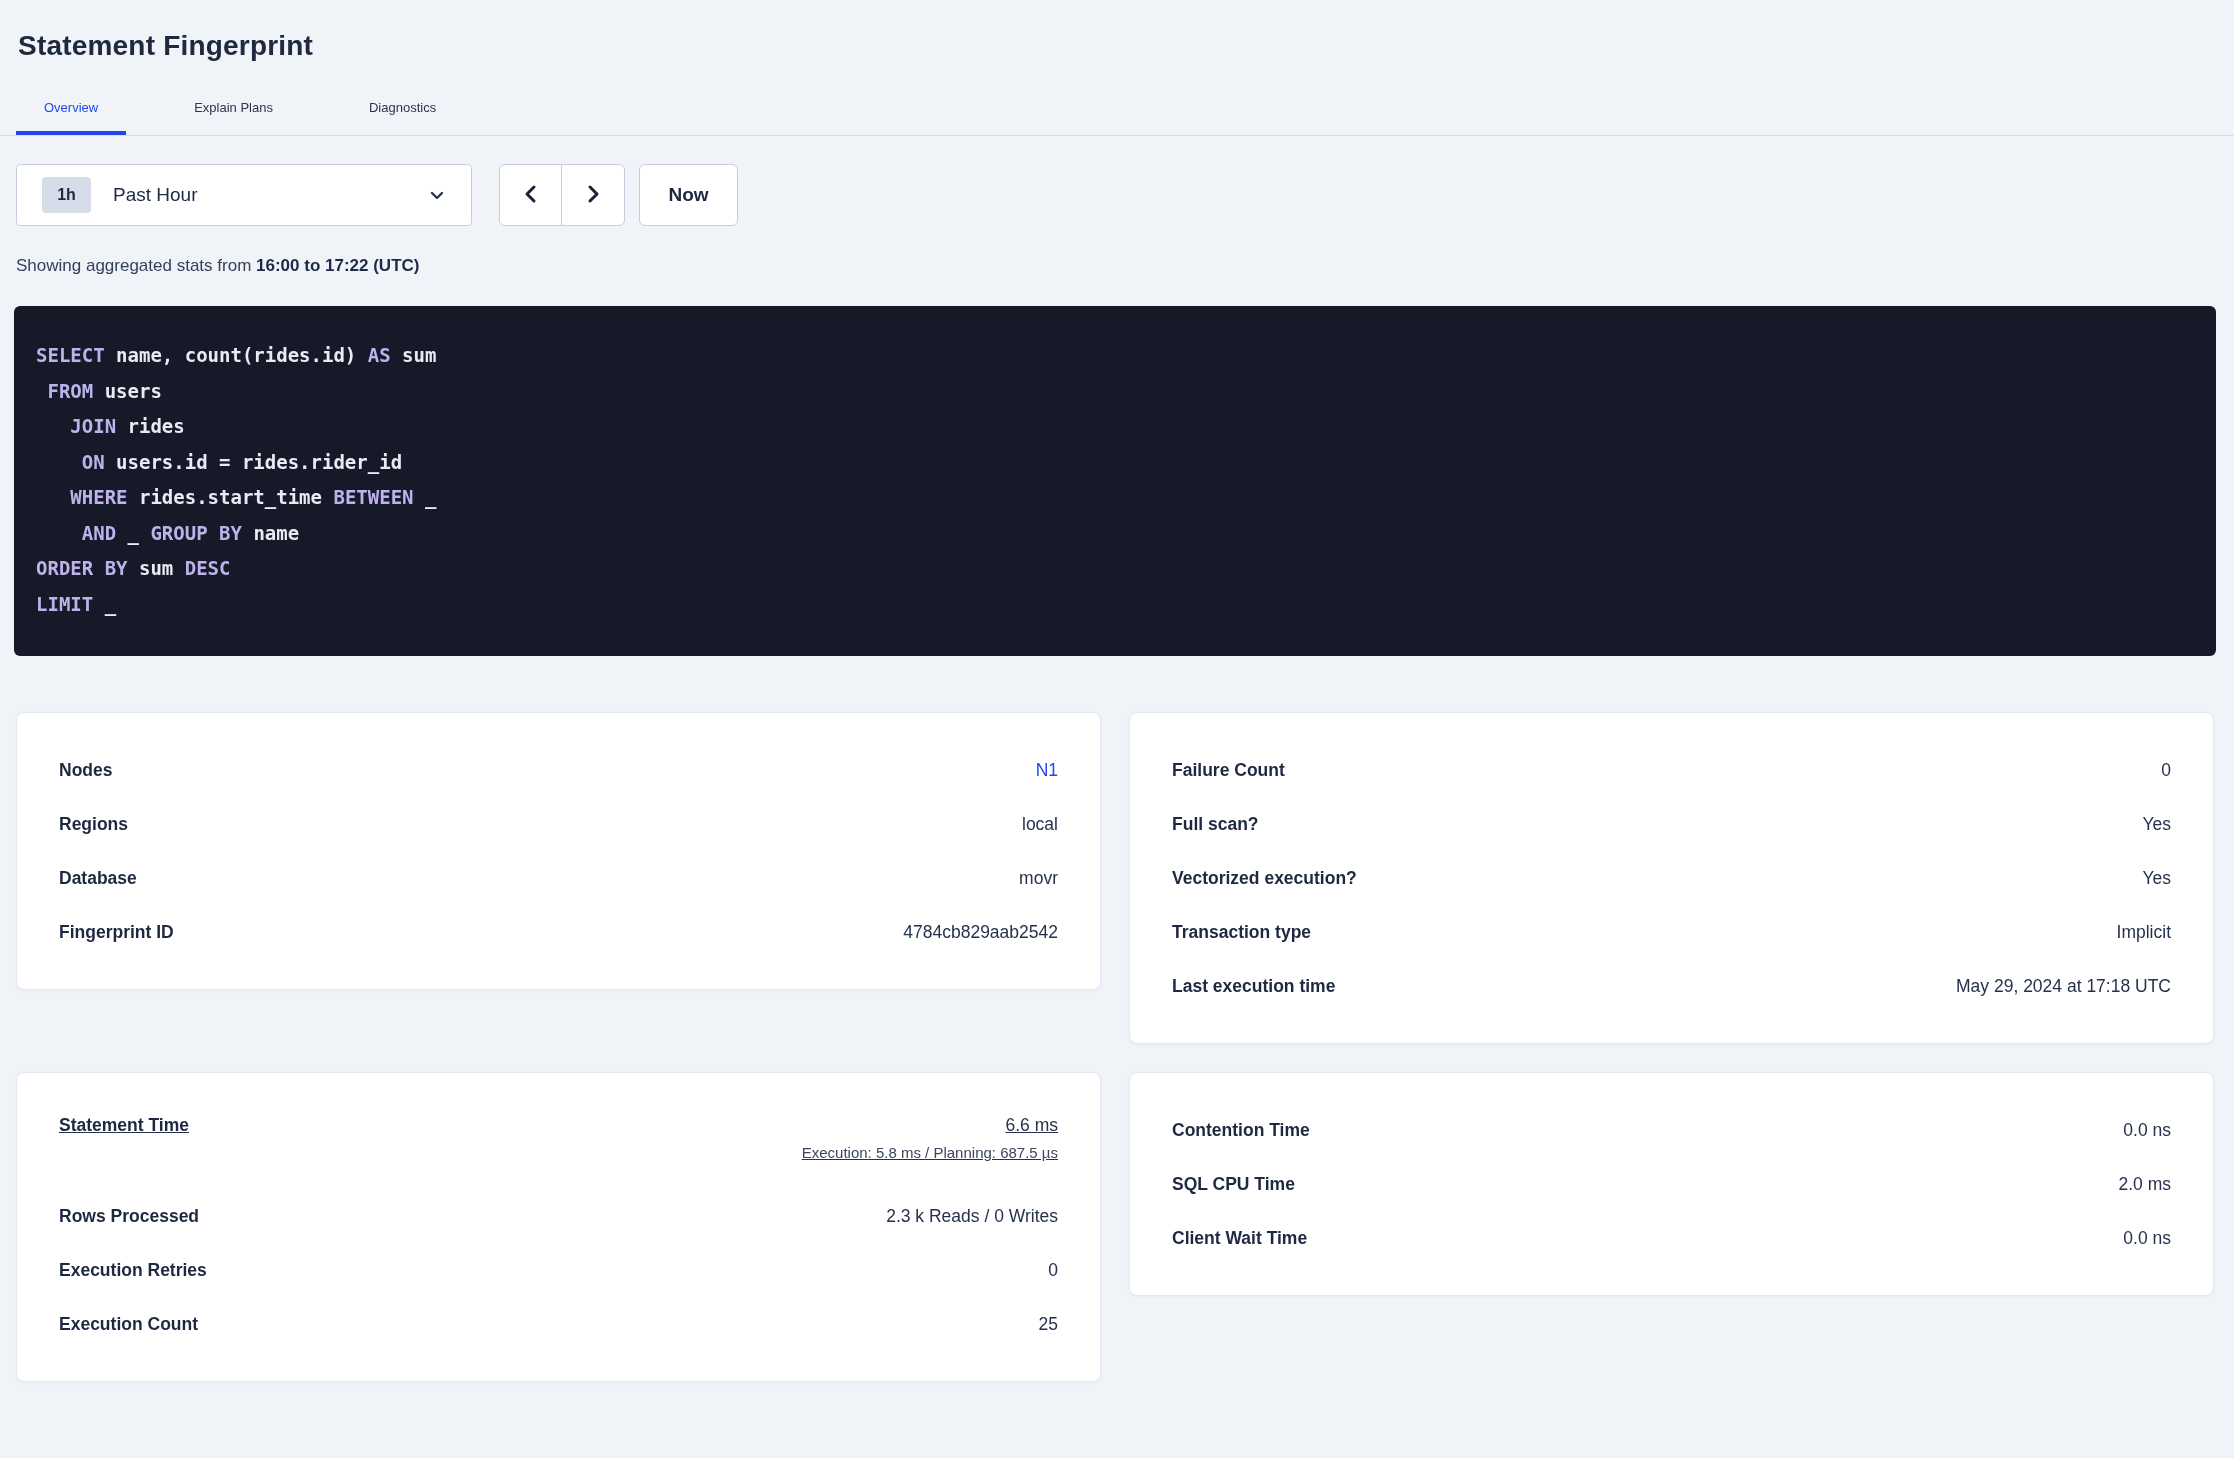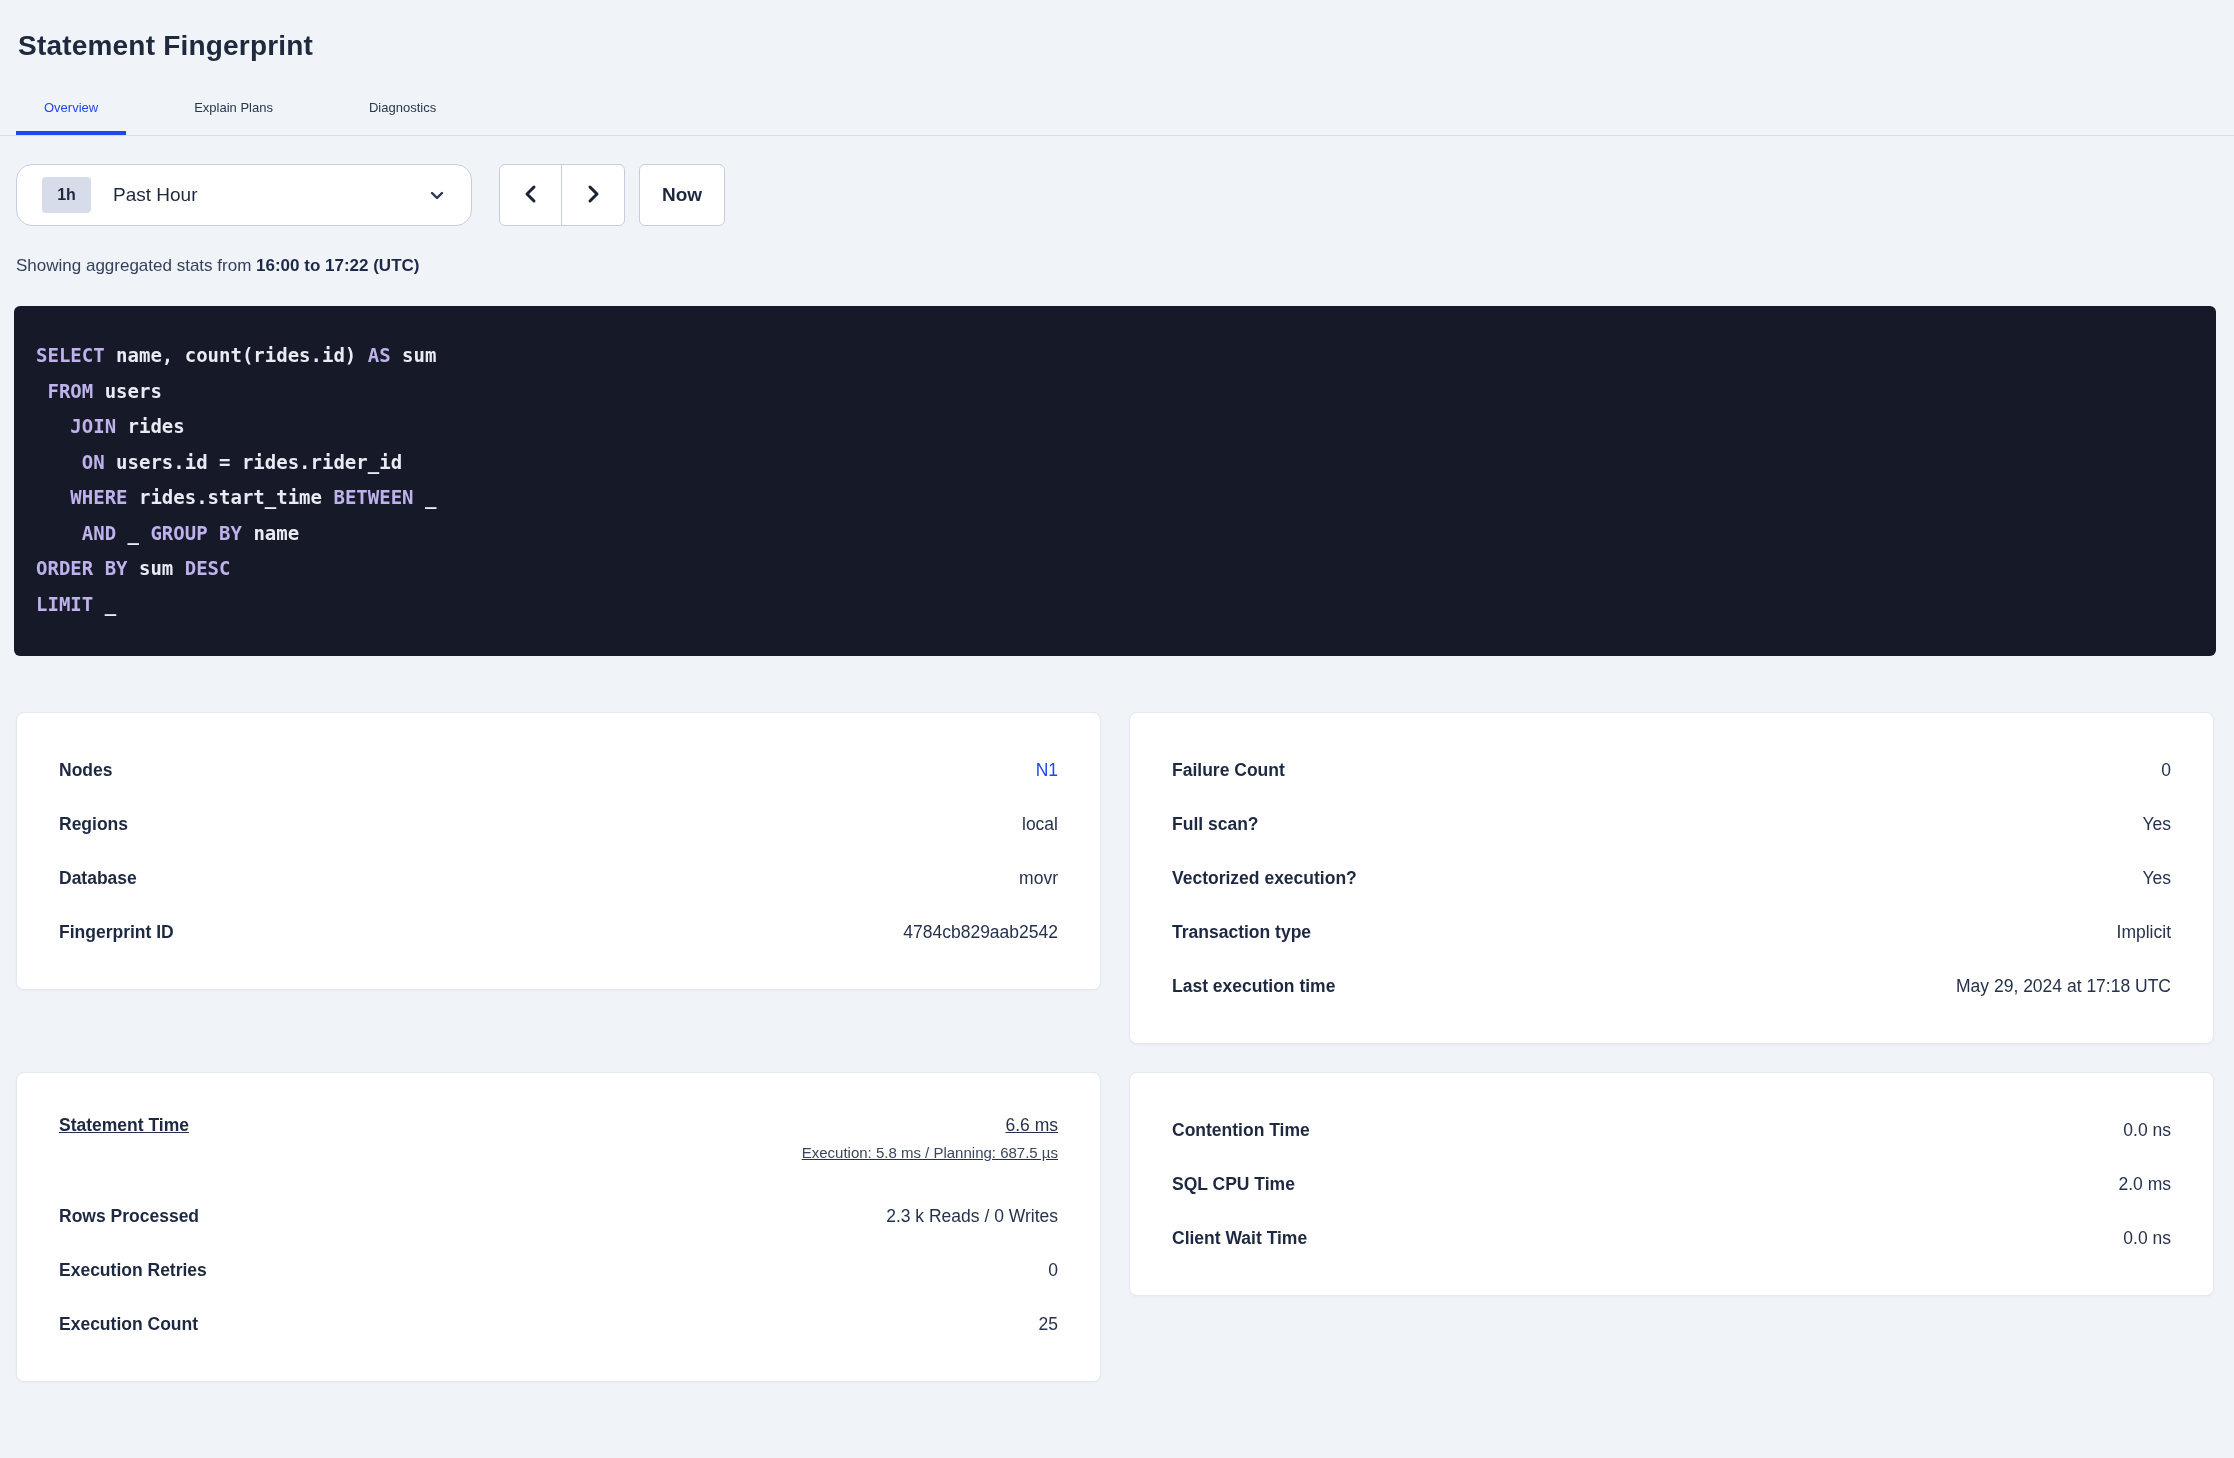--- a/index.html
+++ b/index.html
@@ -59,21 +59,21 @@
   .time-row{
     margin:28px 0 0 16px;
     display:flex;
     align-items:center;
   }
   .time-dropdown{
     width:456px;
     height:62px;
     background:#fff;
     border:1px solid var(--border);
-    border-radius:16px;
+    border-radius:4px;
     display:flex;
     align-items:center;
     padding:0 24px 0 25px;
     cursor:pointer;
   }
   .interval-badge{
     width:49px;
     height:36px;
     background:#d7dcea;
     border-radius:4px;
@@ -106,21 +106,21 @@
     background:transparent;
     display:flex;
     align-items:center;
     justify-content:center;
     cursor:pointer;
     padding:0;
   }
   .arrow-btn.first{border-right:1px solid var(--border);}
   .now-btn{
     margin-left:14px;
-    width:86px;
+    width:99px;
     height:62px;
     background:#fff;
     border:1px solid var(--border);
     border-radius:6px;
     font-family:"Liberation Sans", sans-serif;
     font-size:19px;
     font-weight:700;
     color:var(--dark);
     cursor:pointer;
   }

